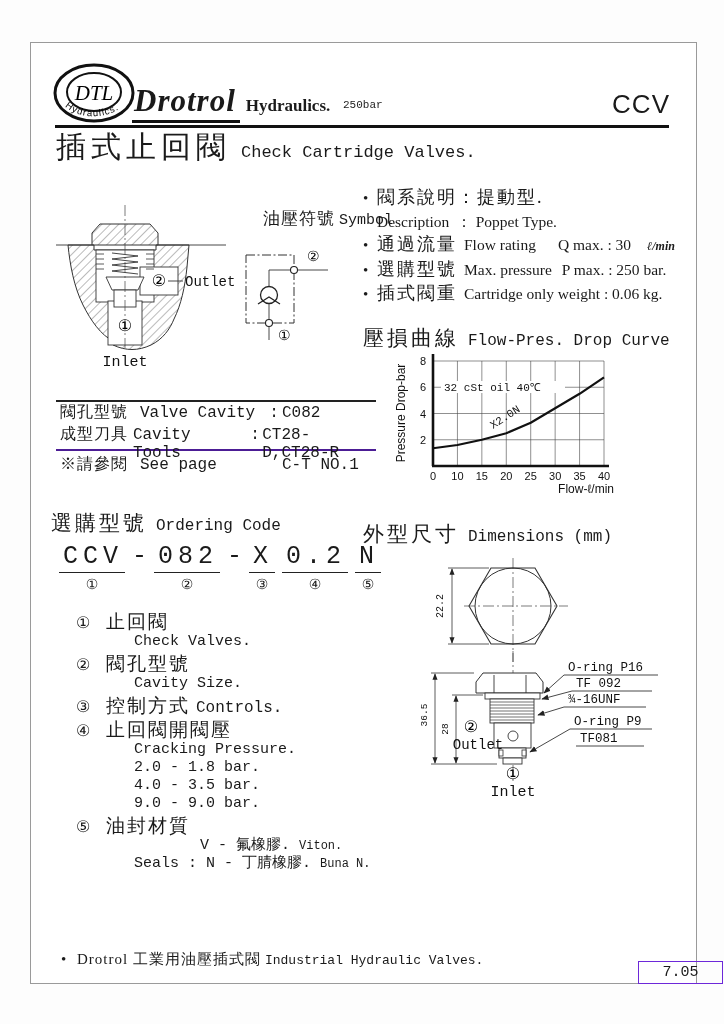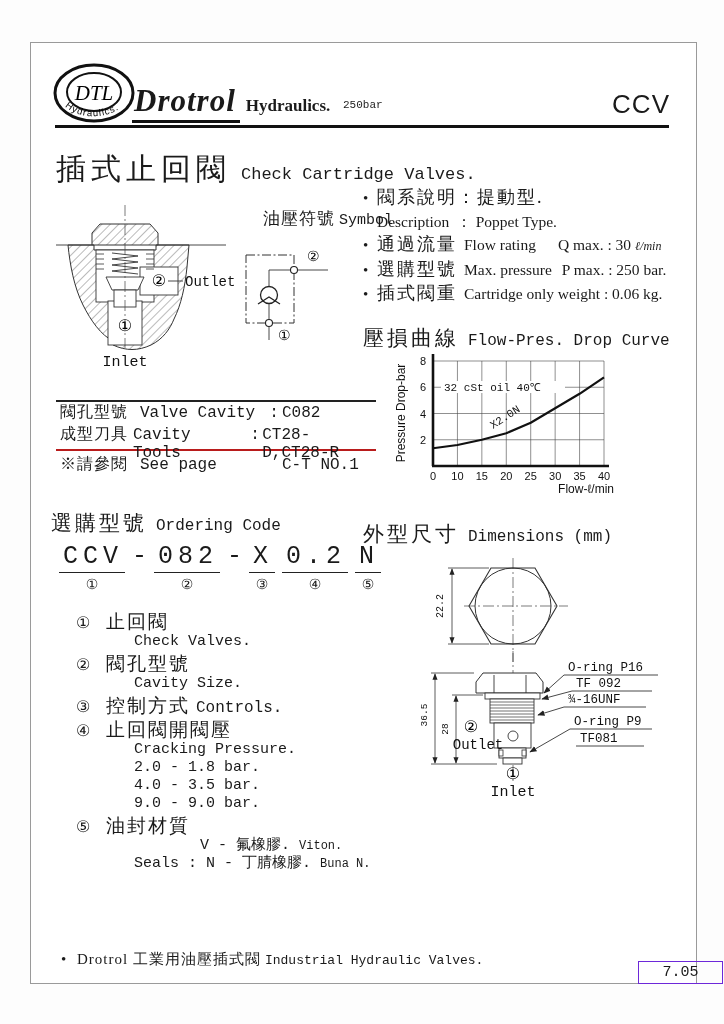--- a/index.html
+++ b/index.html
@@ -12,42 +12,42 @@
   .sans{font-family:Liberation Mono, monospace;}
   
   .brand{left:101px;top:40px;display:flex;align-items:baseline;}
   .brand-name{font-size:31px;font-weight:bold;font-style:italic;border-bottom:3px solid #111;
               padding:0 4px 1px 2px;letter-spacing:1px;}
   .brand-suffix{font-size:17px;font-weight:bold;margin-left:6px;}
   .pressure{left:312px;top:56px;font-size:11px;color:#222;}
   .series-code{right:26px;top:46px;font-size:26px;letter-spacing:1px;font-family:"Liberation Sans",sans-serif;}
   .hdr-rule{left:24px;top:82px;width:614px;height:3px;background:#111;}
   
-  .title{left:25px;top:106px;display:flex;align-items:baseline;gap:10px;}
+  .title{left:25px;top:84px;display:flex;align-items:baseline;gap:10px;}
   .title .zh{font-size:30px;letter-spacing:5px;}
   .title .en{font-size:17px;}
   
   .sec-h{display:flex;align-items:baseline;gap:9px;}
   .sec-h .zh{font-size:21px;letter-spacing:3px;}
   .sec-h .en{font-size:16px;}
   
   .specs{left:332px;top:143px;width:340px;font-size:15.5px;line-height:23px;}
   .specs .row{display:flex;align-items:baseline;white-space:nowrap;}
   .specs .zh{font-size:18px;letter-spacing:2px;}
   .specs .b{width:14px;font-size:15px;}
   .specs .en{margin-left:7px;}
   .specs .ind{margin-left:14px;}
-  .unit{font-size:12px;font-style:italic;margin-left:4px;}
+  .unit{font-size:12px;font-style:italic;margin-left:16px;font-weight:bold;}
   
   .cav-table{left:25px;top:357px;width:320px;border-top:2px solid #222;font-size:16px;}
   .cav-row{display:flex;align-items:baseline;height:22px;padding-left:4px;}
   .cav-zh{width:80px;letter-spacing:1px;}
   .cav-en{width:126px;font-size:16px;}
   .cav-sep{width:16px;text-align:center;}
-  .cav-note{border-top:2px solid #b91c1c;margin-top:3px;padding-top:3px;}
+  .cav-note{border-top:2px solid #4c1d95;margin-top:3px;padding-top:3px;}
   
   .oc-code{left:28px;top:500px;display:flex;align-items:flex-start;gap:7px;}
   .oc-seg{display:flex;flex-direction:column;align-items:center;}
   .oc-seg .tx{font-size:25px;letter-spacing:5px;border-bottom:1.5px solid #222;padding:0 2px 1px 4px;line-height:28px;}
   .oc-seg .nm{font-size:14px;margin-top:3px;}
   .oc-dash{font-size:25px;line-height:28px;}
   .oc-items{left:45px;top:566px;width:310px;}
   .oc-head{display:flex;align-items:baseline;height:24px;}
   .oc-num{width:30px;font-size:16px;}
   .oc-zh{font-size:19px;letter-spacing:2px;}

